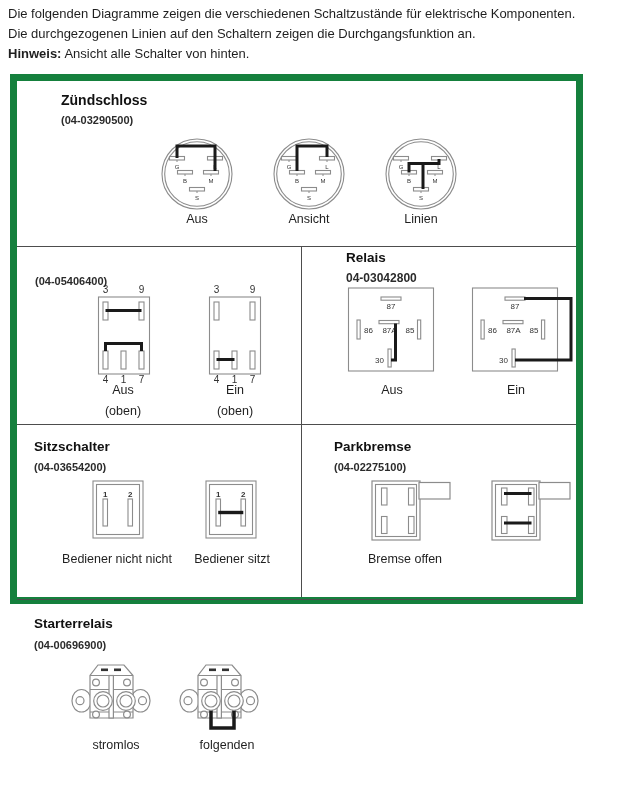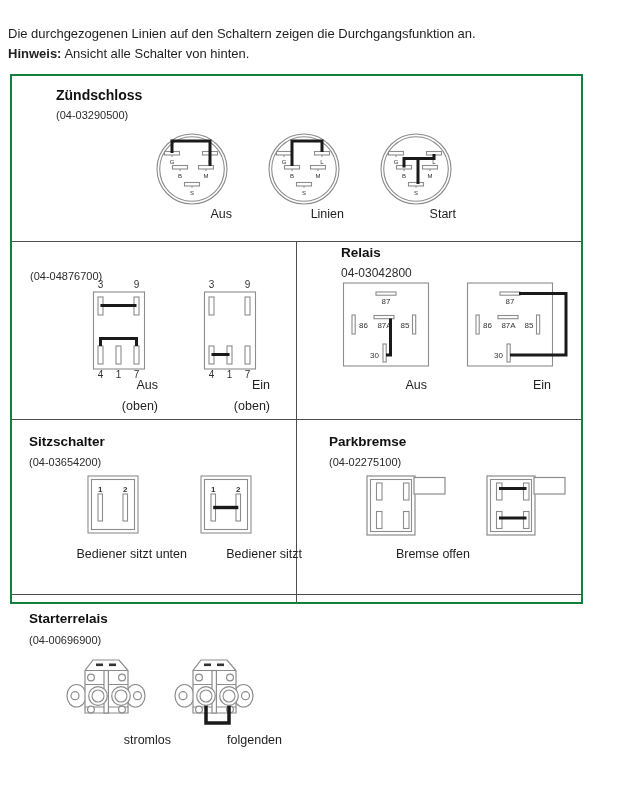--- a/index.html
+++ b/index.html
@@ -1,39 +1,40 @@
 <!DOCTYPE html>
 <html><head>
 <meta charset="utf-8">
 <style>
   html,body{margin:0;padding:0;background:#e8e8e8;}
   .page{position:relative;width:634px;height:787px;background:#ffffff;
         font-family:"Liberation Sans",sans-serif;color:#1a1a1a;overflow:hidden;}
   .hline{position:absolute;left:8px;font-size:13px;white-space:nowrap;color:#1f1f1f;}
   .table{position:absolute;left:10px;top:74px;width:573px;height:530px;
-         border:2px solid #15803d;box-sizing:border-box;}
+         border:7px solid #15803d;box-sizing:border-box;}
   .rowline{position:absolute;left:0;width:100%;height:0;border-top:1.6px solid #4d4d4d;}
   .colline{position:absolute;left:284px;top:165px;bottom:0;width:0;border-left:1.6px solid #4d4d4d;}
   .sec-title{position:absolute;font-size:13.5px;font-weight:bold;white-space:nowrap;color:#111;}
-  .sec-sub{position:absolute;font-size:11px;white-space:nowrap;color:#2b2b2b;}
-  .dlabel{position:absolute;font-size:12.5px;text-align:right;white-space:nowrap;color:#1f1f1f;}
+  .sec-sub{position:absolute;font-size:11px;white-space:nowrap;color:#2b2b2b;font-weight:bold;}
+  .dlabel{position:absolute;font-size:12.5px;text-align:center;white-space:nowrap;color:#1f1f1f;}
   svg{position:absolute;overflow:visible;}
   svg text{font-family:"Liberation Sans",sans-serif;fill:#333;}
   .outline{fill:#ffffff;stroke:#8c8c8c;stroke-width:1.2;}
   .outline-thin{fill:none;stroke:#8c8c8c;stroke-width:1.1;}
   .bar{fill:#ffffff;stroke:#8c8c8c;stroke-width:1.1;}
   .conn{fill:none;stroke:#1a1a1a;stroke-width:3;}
   .tick{stroke:#8c8c8c;stroke-width:1;}
   .dash{fill:#333;stroke:none;}
 </style>
 </head>
 <body>
 
 <div class="page">
 
+  <div class="hline" style="top:6px">Die folgenden Diagramme zeigen die verschiedenen Schaltzustände für elektrische Komponenten.</div>
   <div class="hline" style="top:46px">
     <b>Hinweis:</b>
     <span>Ansicht alle Schalter von hinten.</span>
   </div>
   <div class="hline" style="top:26px">Die durchgezogenen Linien auf den Schaltern zeigen die Durchgangsfunktion an.</div>
 
   <div class="table">
     <div class="rowline" style="top:165px"></div>
     <div class="rowline" style="top:343px"></div>
     <div class="rowline" style="top:518px"></div>
@@ -99,24 +100,24 @@
         <path class="tick" d="M40,55 V57"></path>
       <text x="20" y="32.5" font-size="6" text-anchor="middle">G</text>
       <text x="58" y="32.5" font-size="6" text-anchor="middle">L</text>
       <text x="28" y="46.5" font-size="6" text-anchor="middle">B</text>
       <text x="54" y="46.5" font-size="6" text-anchor="middle">M</text>
       <text x="40" y="63.5" font-size="6" text-anchor="middle">S</text>
       <path class="conn" d="M28,36.5 V27.5 H58 V23 M42,27.5 V53"></path>
     </svg>
 
     <div class="dlabel" style="left:140px;top:131px;width:80px">Aus</div>
-    <div class="dlabel" style="left:252px;top:131px;width:80px">Linien</div>
-    <div class="dlabel" style="left:364px;top:131px;width:80px">Start</div>
-
-    <div class="sec-sub" style="left:18px;top:194px">(04-04876700)</div>
+    <div class="dlabel" style="left:252px;top:131px;width:80px">Ansicht</div>
+    <div class="dlabel" style="left:364px;top:131px;width:80px">Linien</div>
+
+    <div class="sec-sub" style="left:18px;top:194px">(04-05406400)</div>
 
     <svg style="left:76px;top:200px" width="62" height="108" viewBox="0 0 62 108">
       <rect class="outline-thin" x="5.5" y="16" width="51" height="77"></rect>
       <rect class="bar" x="10" y="21" width="5" height="18"></rect>
         <rect class="bar" x="46" y="21" width="5" height="18"></rect>
       <rect class="bar" x="10" y="70" width="5" height="18"></rect>
         <rect class="bar" x="28" y="70" width="5" height="18"></rect>
         <rect class="bar" x="46" y="70" width="5" height="18"></rect>
       <text x="12.5" y="12" font-size="10" text-anchor="middle">3</text>
       <text x="48.5" y="12" font-size="10" text-anchor="middle">9</text>
@@ -197,21 +198,21 @@
     <svg style="left:188px;top:399px" width="54" height="62" viewBox="0 0 54 62">
       <rect class="outline-thin" x="1" y="1" width="50" height="57"></rect>
       <rect class="outline-thin" x="4.5" y="4.5" width="43" height="50"></rect>
       <rect class="bar" x="11" y="19" width="4.5" height="27"></rect>
       <rect class="bar" x="36" y="19" width="4.5" height="27"></rect>
       <text x="13.2" y="16.5" font-size="8" font-weight="bold" text-anchor="middle">1</text>
       <text x="38.2" y="16.5" font-size="8" font-weight="bold" text-anchor="middle">2</text>
       <path class="conn" d="M13.2,32.5 H38.3" style="stroke-width:3.4"></path>
     </svg>
 
-    <div class="dlabel" style="left:25px;top:471px;width:150px">Bediener sitzt unten</div>
+    <div class="dlabel" style="left:25px;top:471px;width:150px">Bediener nicht nicht</div>
     <div class="dlabel" style="left:140px;top:471px;width:150px">Bediener sitzt</div>
 
     <div class="sec-title" style="left:317px;top:358px">Parkbremse</div>
     <div class="sec-sub" style="left:317px;top:380px">(04-02275100)</div>
 
     <svg style="left:354px;top:399px" width="100" height="62" viewBox="0 0 100 62">
       <rect class="outline" x="1" y="1" width="48" height="59"></rect>
       <rect class="outline" x="48" y="2.5" width="31" height="16.5"></rect>
       <rect class="outline-thin" x="4.5" y="4.5" width="41" height="52"></rect>
       <rect class="bar" x="10.5" y="8" width="5.5" height="17"></rect>

